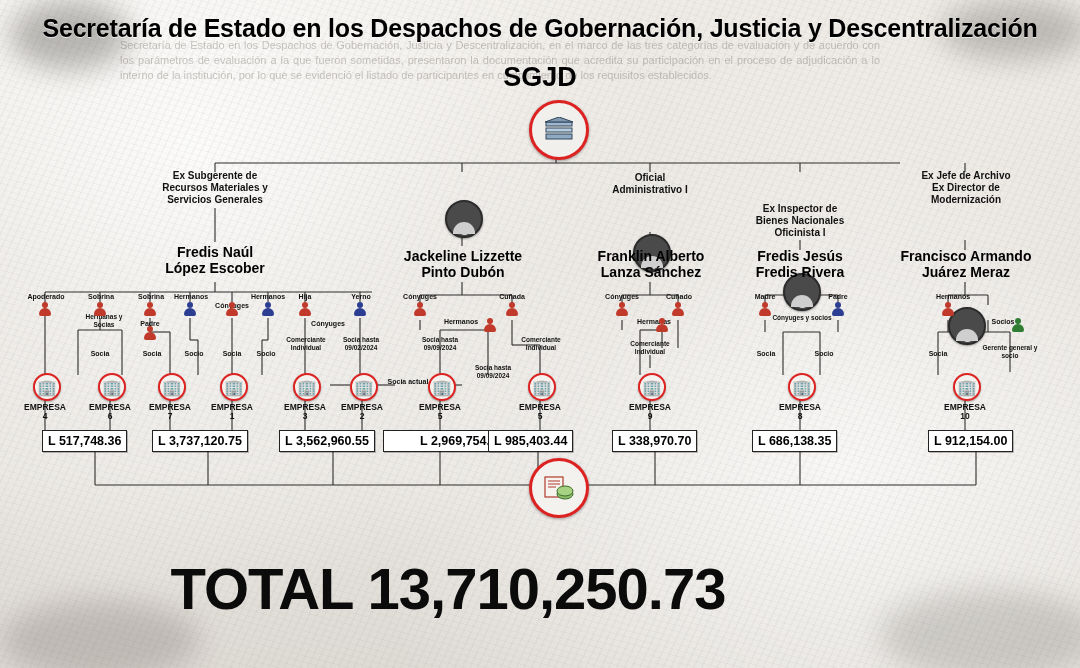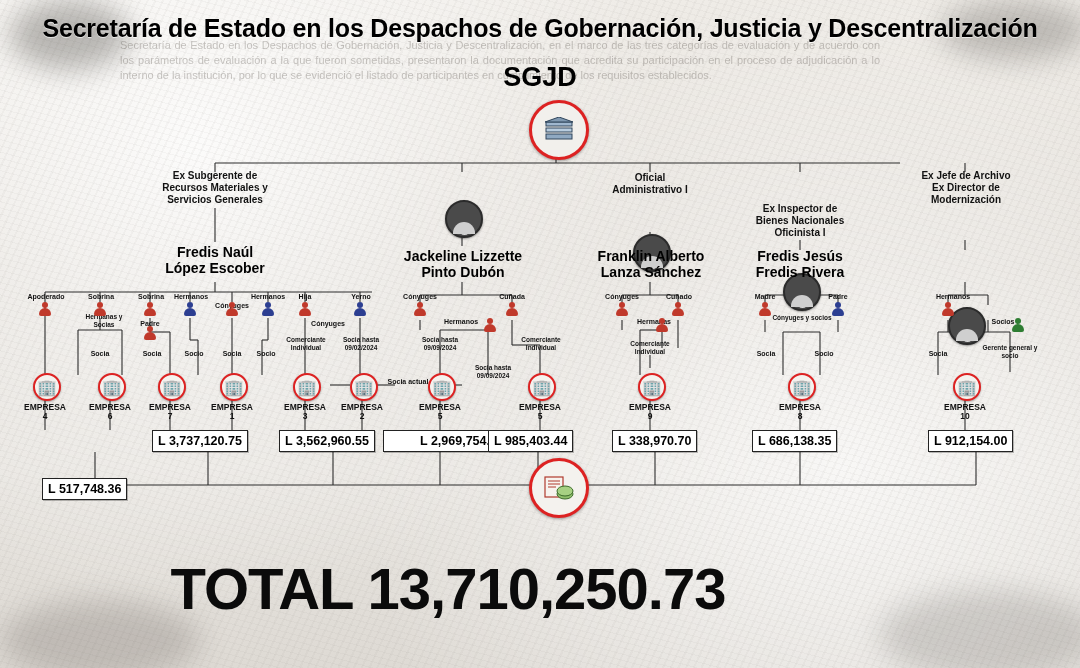--- a/index.html
+++ b/index.html
@@ -459,20 +459,24 @@
     <div>Ex Jefe de Archivo</div>
     <div>Ex Director de</div>
     <div>Modernización</div>
   </div>
   <div class="abs avatar-wrap" style="left:948px;top:205px;">
     <div class="avatar">
         <div class="body"></div>
         <div class="head"></div>
       </div>
   </div>
+  <div class="abs pname" style="left:884px;top:248px;width:164px;">
+    <div>Francisco Armando</div>
+    <div>Juárez Meraz</div>
+  </div>
   <div class="abs rel" style="left:932px;top:293px;width:42px;">Hermanos</div>
   <div class="abs rel" style="left:986px;top:318px;width:34px;">Socios</div>
   <div class="abs rel" style="left:922px;top:350px;width:32px;">Socia</div>
   <div class="abs rel2" style="left:980px;top:344px;width:60px;">
     <span>Gerente general y socio</span>
   </div>
   <div class="mk red" style="left:942px;top:302px">
       <i class="h"></i>
       <i class="b"></i>
     </div>
@@ -552,21 +556,21 @@
     </div>
   </div>
   <div class="abs" style="left:953px;top:373px;">
     <div class="emp-icon">🏢</div>
     <div class="emp-label" style="width:54px;margin-left:-15px;margin-top:2px;">
       <span>EMPRESA</span><br>
       <span>10</span>
     </div>
   </div>
 
-  <div class="abs money" style="left:42px;top:430px;margin-top:48px;">L 517,748.36</div>
+  <div class="abs money" style="left:42px;top:430px;">L 517,748.36</div>
   <div class="abs money" style="left:152px;top:430px;">L 3,737,120.75</div>
   <div class="abs money" style="left:279px;top:430px;">L 3,562,960.55</div>
   <div class="abs money" style="left:383px;top:430px;padding-left:36px;">L 2,969,754.58</div>
   <div class="abs money" style="left:488px;top:430px;">L 985,403.44</div>
   <div class="abs money" style="left:612px;top:430px;">L 338,970.70</div>
   <div class="abs money" style="left:752px;top:430px;">L 686,138.35</div>
   <div class="abs money" style="left:928px;top:430px;">L 912,154.00</div>
 
   <div class="abs cash-icon" style="left:556px;top:458px;margin-left:-27px;">
     <svg width="30" height="26" viewBox="0 0 30 26" aria-hidden="true">

